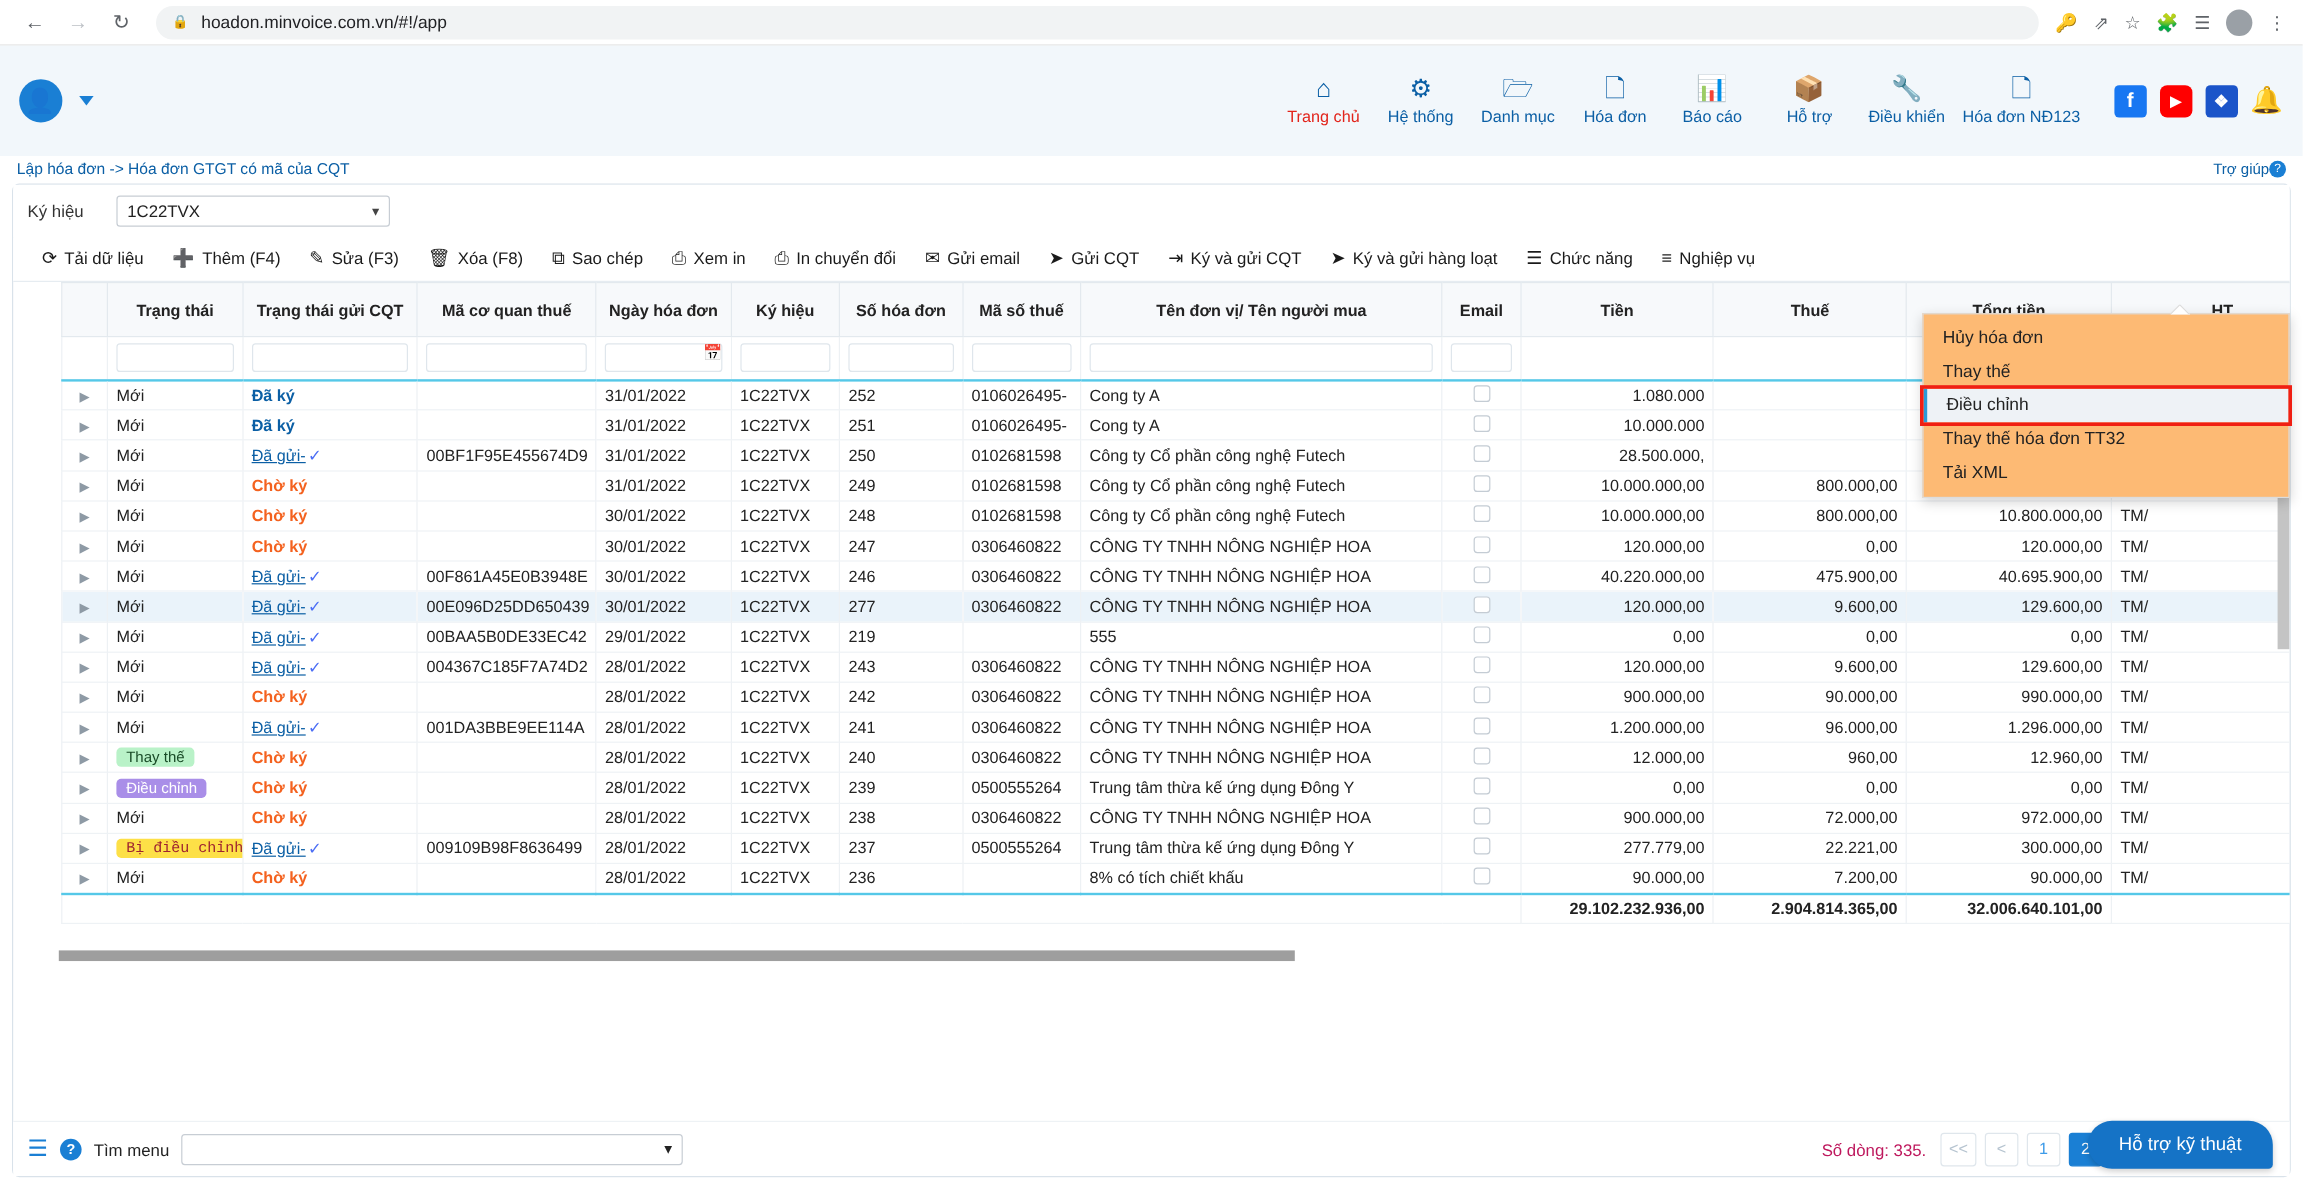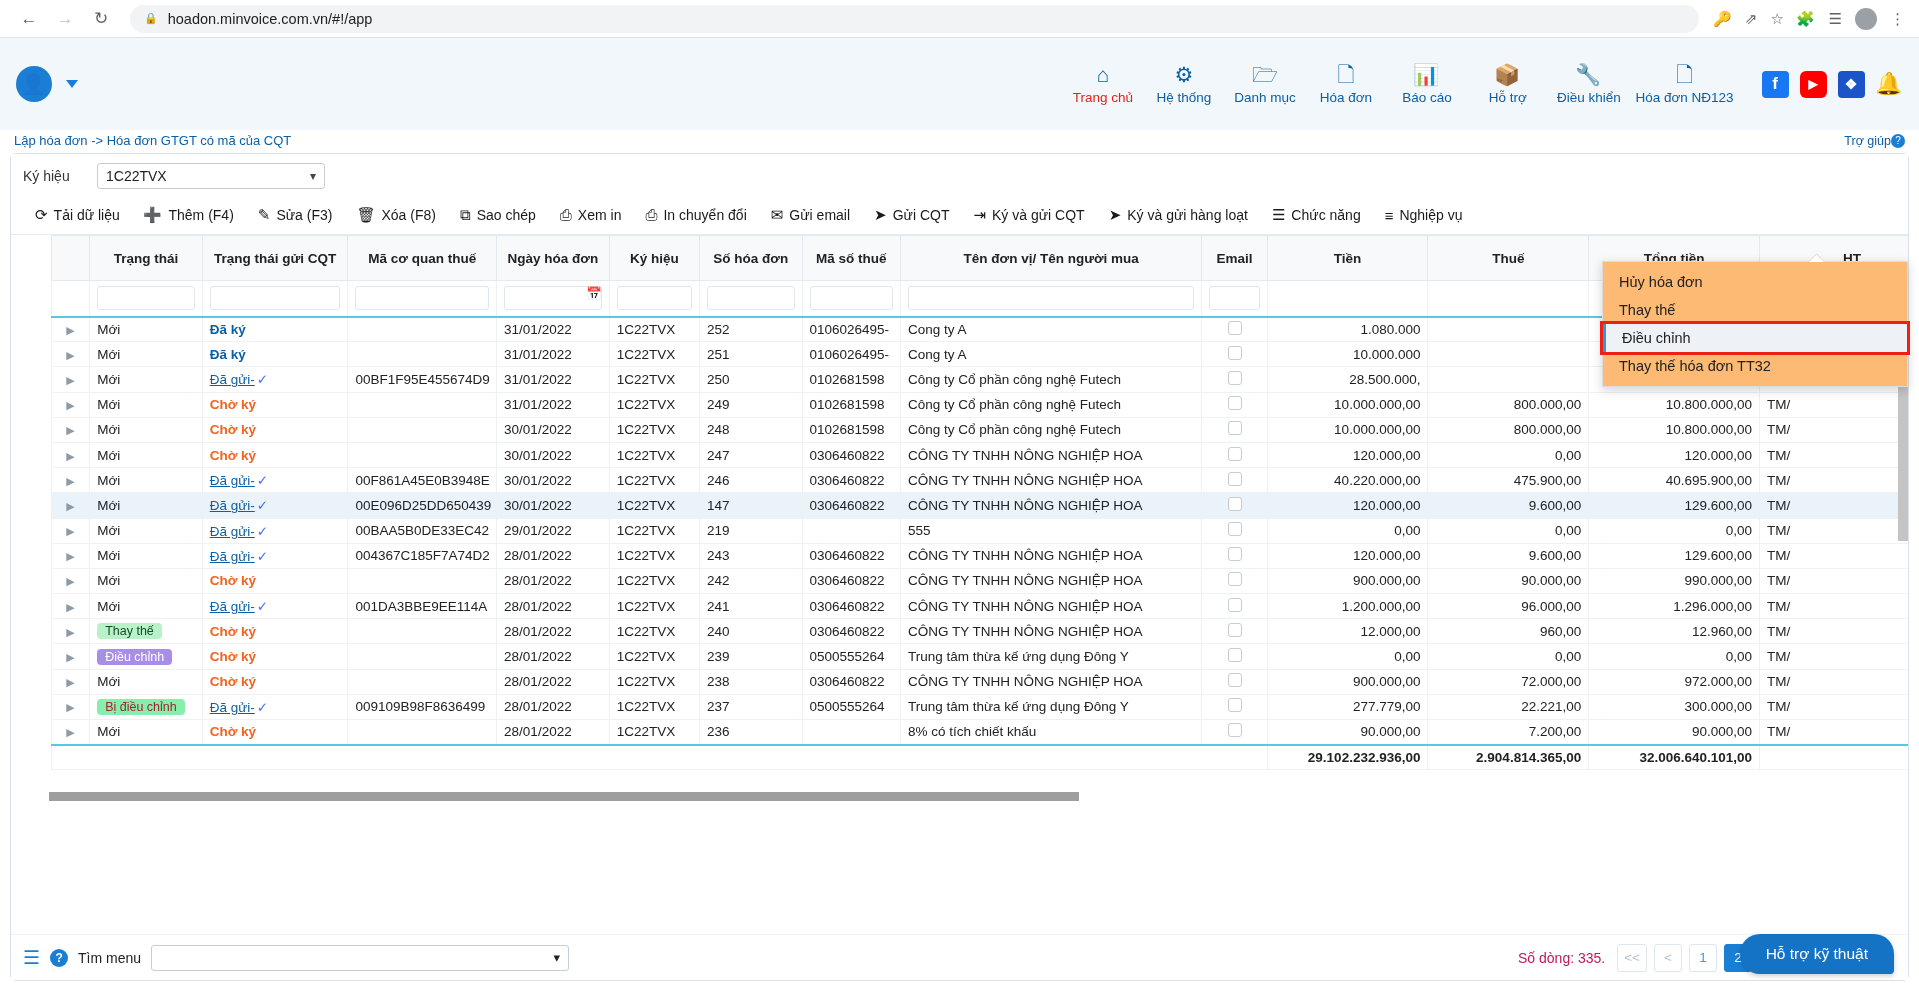--- a/index.html
+++ b/index.html
@@ -145,21 +145,21 @@
   .exp { color:#8e9aa5; font-size:11px; cursor:pointer; }
   .c-center{text-align:center;}
   .c-right{text-align:right;}
   .st-blue{color:#0b5fa5;font-weight:bold;}
   .st-orange{color:#f4621f;font-weight:bold;}
   .sent { color:#0b5fa5; text-decoration:underline; cursor:pointer; }
   .tick { color:#4c6ef5; margin-left:2px; }
   .badge { display:inline-block;padding:1px 8px;border-radius:4px;font-size:12.5px;}
   .badge.green{background:#b9f2c8;color:#184a26;}
   .badge.purple{background:#a98ee8;color:#fff;}
-  .badge.pink{background:#86efac;color:#9e2230;}
+  .badge.pink{background:#fde047;color:#9e2230;font-family:Liberation Mono, monospace;}
   .chk { width:14px;height:14px;border:1px solid #c4ccd4;border-radius:3px;background:#fff;display:inline-block;cursor:pointer;}
 
   .totals-row td { background:#fff; font-weight:bold; font-size:13.5px; height:28px; border-top:2px solid #55c8e8; border-bottom:1px solid #e3e9ee;}
 
   .hscroll {
     position:absolute; left:38px; bottom:0px; height:9px; width:1030px;
     background:#9e9e9e; border-radius:0;
   }
   .vscroll { position:absolute; right:0; top:46px; width:10px; height:260px; background:#c4c4c4; }
 
@@ -329,20 +329,21 @@
       <div class="tb">
         <span class="tbi">≡</span>
         <span>Nghiệp vụ</span>
       </div>
       <div class="dropdown" id="dropdown">
       <div class="dd-arrow"></div>
     <div class="dd-item">Hủy hóa đơn</div>
         <div class="dd-item">Thay thế</div>
         <div class="dd-item highlighted">Điều chỉnh</div>
         <div class="dd-item">Thay thế hóa đơn TT32</div>
+        <div class="dd-item">Tải XML</div>
       </div>
   </div>
 
   <div class="grid-wrap">
     <table class="grid">
       <colgroup>
         <col style="width:38px">
           <col style="width:112px">
           <col style="width:145px">
           <col style="width:148px">
@@ -504,21 +505,21 @@
             <td class="c-right">40.695.900,00</td>
             <td>TM/</td>
           </tr>
           <tr class="datarow selected">
             <td class="c-center"><span class="exp">▶</span></td>
             <td><span>Mới</span></td>
             <td><span class="sent">Đã gửi-</span><span class="tick">✓</span></td>
             <td>00E096D25DD650439</td>
             <td>30/01/2022</td>
             <td>1C22TVX</td>
-            <td>147</td>
+            <td>277</td>
             <td>0306460822</td>
             <td>CÔNG TY TNHH NÔNG NGHIỆP HOA</td>
             <td class="c-center"><span class="chk"></span></td>
             <td class="c-right">120.000,00</td>
             <td class="c-right">9.600,00</td>
             <td class="c-right">129.600,00</td>
             <td>TM/</td>
           </tr>
           <tr class="datarow">
             <td class="c-center"><span class="exp">▶</span></td>

